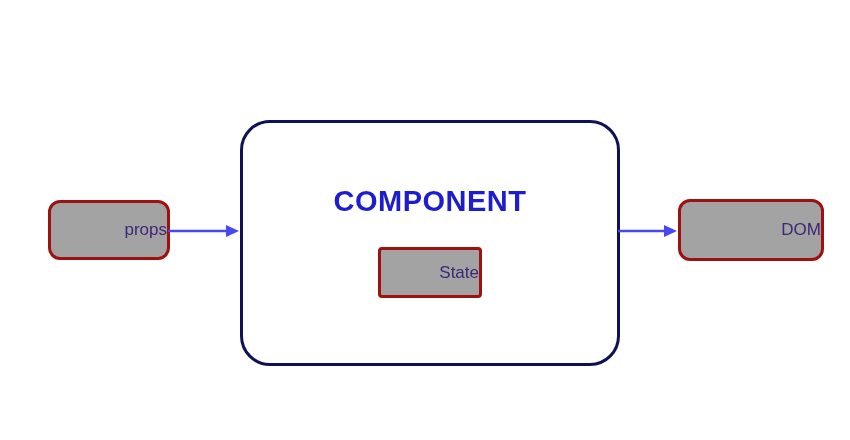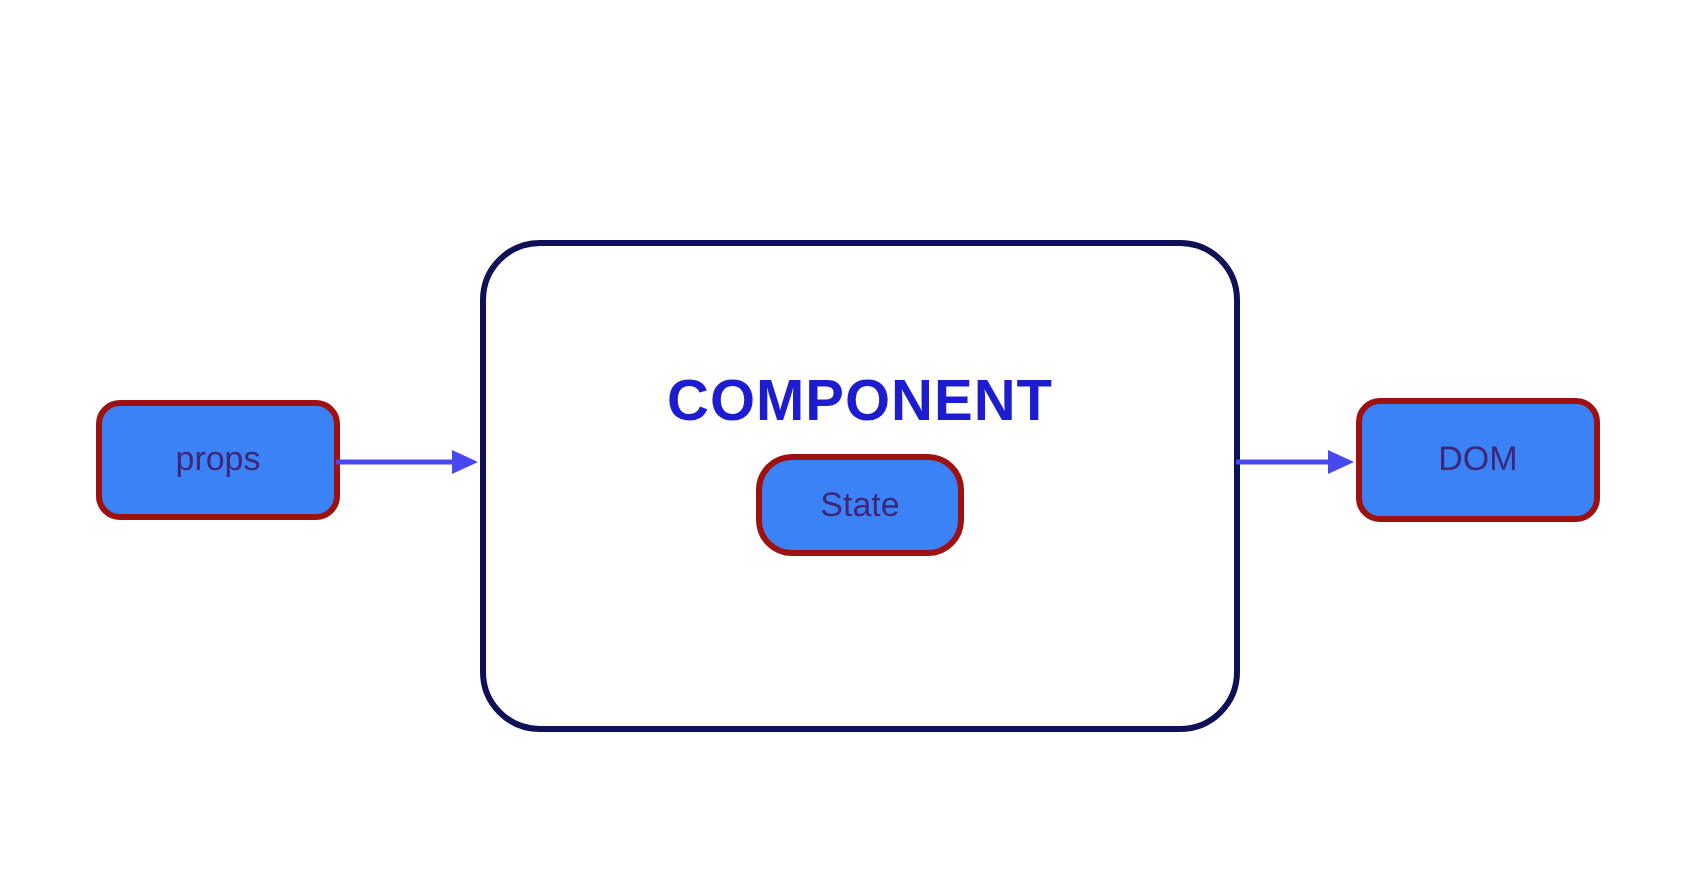--- a/index.html
+++ b/index.html
@@ -18,52 +18,52 @@
     width: 850px;
     height: 440px;
     background: var(--background);
     overflow: hidden;
     font-family: "Liberation Sans", sans-serif;
   }
   .node {
     position: absolute;
     border: 3px solid var(--node-border);
     border-radius: 12px;
-    background: #3b82f6;
+    background: #a3a3a3;
     display: flex;
     align-items: center;
-    justify-content: center;
+    justify-content: flex-end;
     font-size: 17px;
     color: var(--node-text);
   }
   .node-props { left: 48px; top: 200px; width: 122px; height: 60px; }
-  .node-dom   { left: 678px; top: 199px; width: 122px; height: 62px; }
+  .node-dom   { left: 678px; top: 199px; width: 146px; height: 62px; }
   .component {
     position: absolute;
     left: 240px; top: 120px;
     width: 380px; height: 246px;
     border: 3px solid var(--component-border);
     border-radius: 30px;
     background: #ffffff;
     text-decoration: underline;
   }
   .component-title {
     position: absolute;
     left: 0; right: 0;
     top: 62px;
     text-align: center;
     font-size: 29px;
     font-weight: bold;
     letter-spacing: 0.5px;
     color: var(--component-title);
   }
   .node-state {
-    left: 135px; top: 104px;
+    left: 135px; top: 124px;
     width: 104px; height: 51px;
-    border-radius: 18px;
+    border-radius: 4px;
   }
   .arrow-svg { position: absolute; display: block; }
   .arrow-1 { left: 168px; top: 223px; }
   .arrow-2 { left: 618px; top: 223px; }
   .arrow-svg line { stroke: var(--arrow); stroke-width: 2.4; }
   .arrow-svg polygon { fill: var(--arrow); }
   .caption {
     position: absolute;
     left: 448px; top: 353px;
     font-family: "DejaVu Sans", sans-serif;

